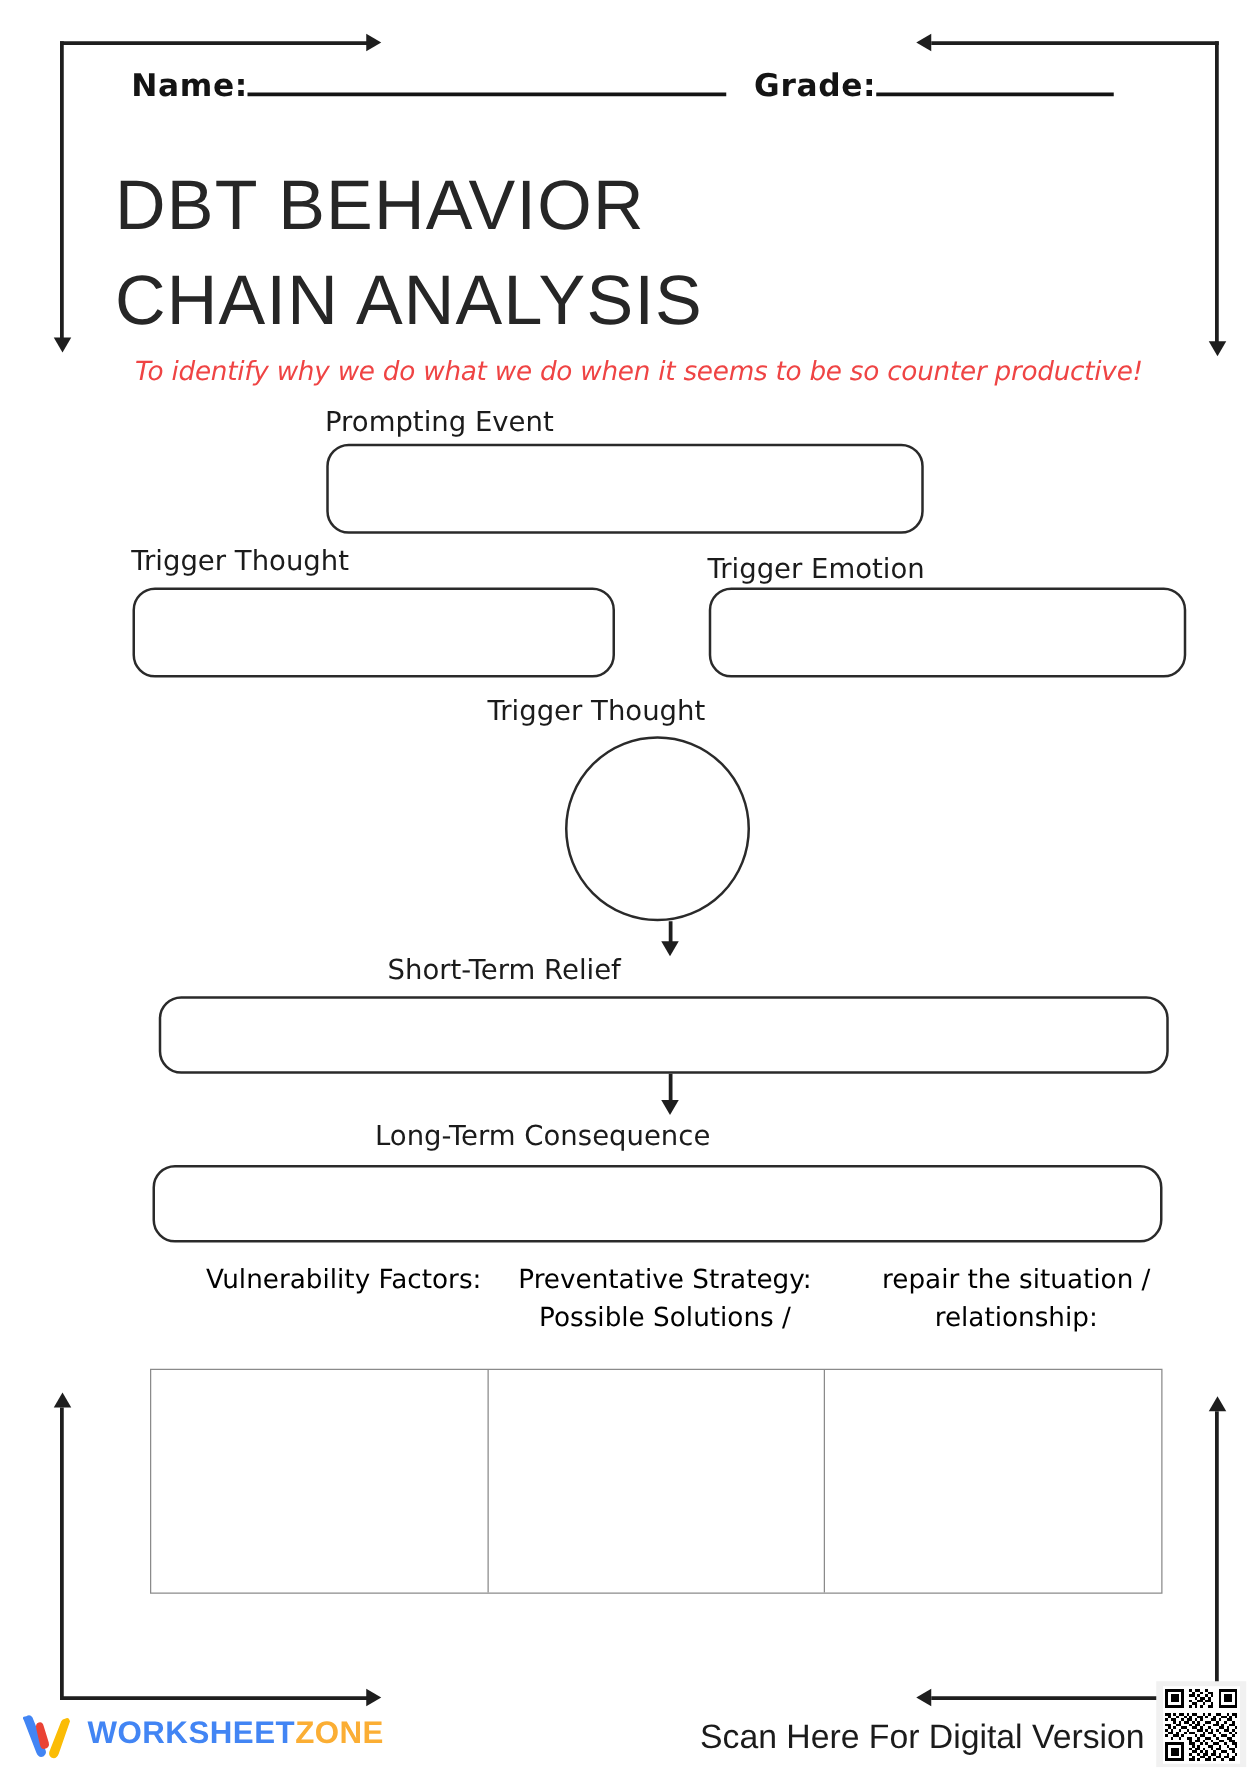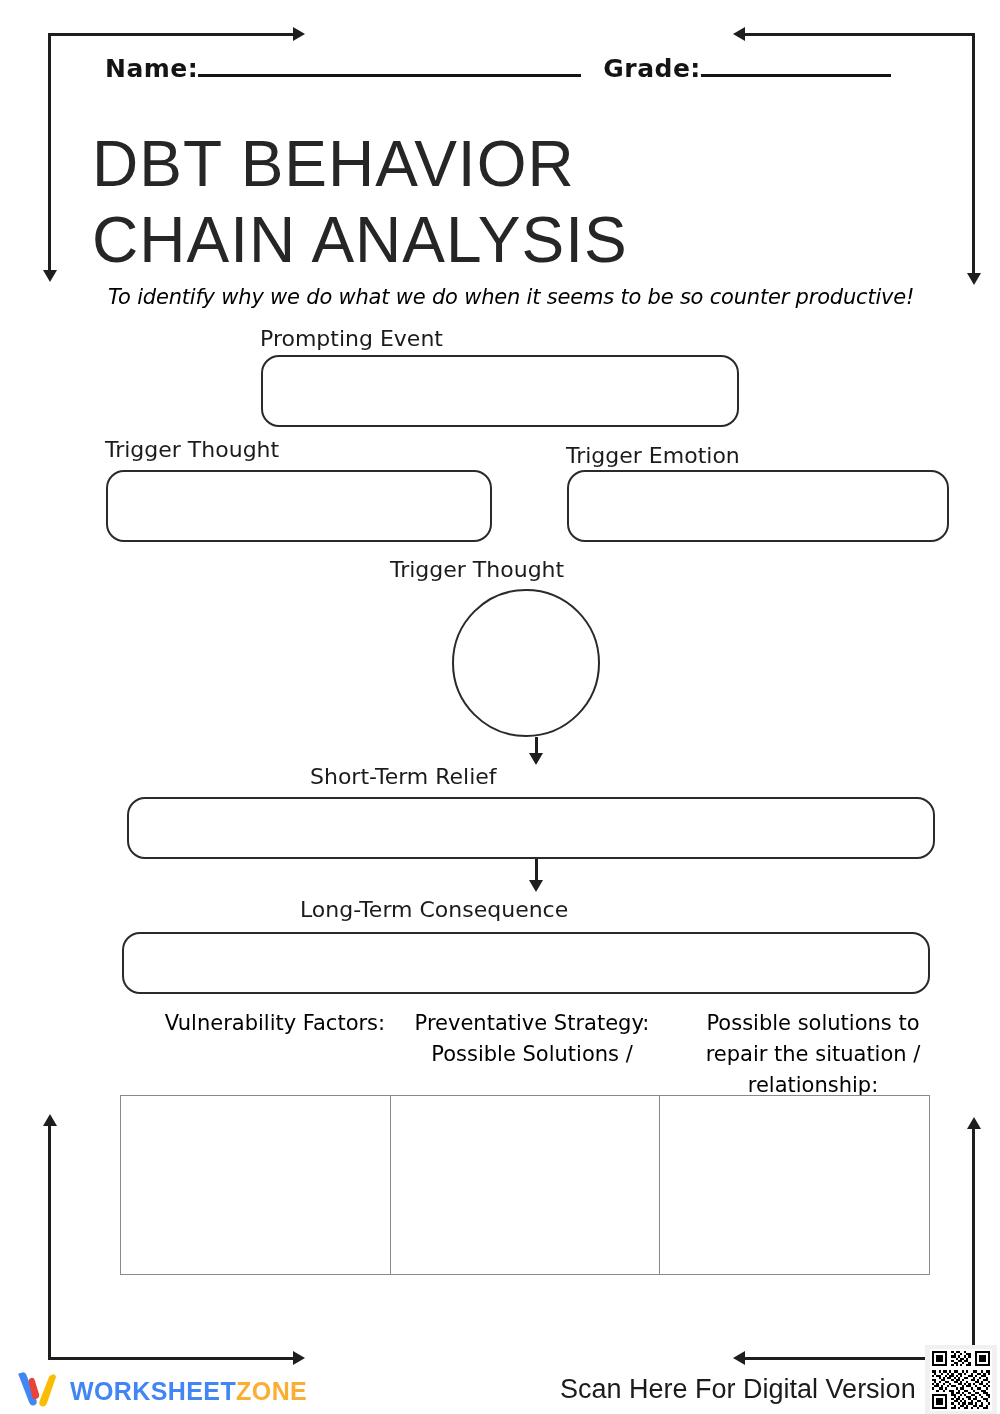--- a/index.html
+++ b/index.html
@@ -76,37 +76,37 @@
   .rule-grade { width: 190px; }
   .gap-between { display: inline-block; width: 22px; }
 
   
   .title {
     position: absolute;
     left: 92px;
     top: 126px;
     font-family: "Liberation Sans", sans-serif;
     font-weight: normal;
-    font-size: 64px;
+    font-size: 56px;
     line-height: 76px;
     letter-spacing: 1px;
     color: #262626;
   }
   .title div { white-space: nowrap; }
 
   .subtitle {
     position: absolute;
     left: 108px;
     top: 285px;
     width: 830px;
     font-family: "DejaVu Sans", sans-serif;
     font-style: italic;
     font-size: 21px;
     letter-spacing: -0.2px;
-    color: #000000;
+    color: #ef4444;
     white-space: nowrap;
   }
 
   
   .node-label {
     position: absolute;
     font-family: "DejaVu Sans", sans-serif;
     font-size: 22px;
     line-height: 30px;
     color: #1b1b1b;
@@ -161,21 +161,20 @@
     box-sizing: border-box;
   }
   .grid-cell:last-child { border-right: none; }
 
   
   .logo {
     position: absolute;
     left: 14px;
     top: 1372px;
     display: flex;
-    align-items: center;
     gap: 10px;
   }
   .logo-mark {
     position: relative;
     width: 46px;
     height: 38px;
   }
   .logo-text {
     font-family: "Liberation Sans", sans-serif;
     font-weight: bold;
@@ -274,21 +273,20 @@
   <div class="col-head" style="left:155px; top:1008px; width:240px;">
     <div>Vulnerability Factors:</div>
   </div>
 
   <div class="col-head" style="left:407px; top:1008px; width:250px;">
     <div>Preventative Strategy:</div>
     <div>Possible Solutions /</div>
   </div>
 
   <div class="col-head" style="left:693px; top:1008px; width:240px;">
-    <div>Possible solutions to</div>
     <div>repair the situation /</div>
     <div>relationship:</div>
   </div>
 
   <div class="grid">
     <div class="grid-cell"></div>
     <div class="grid-cell"></div>
     <div class="grid-cell"></div>
   </div>
 

